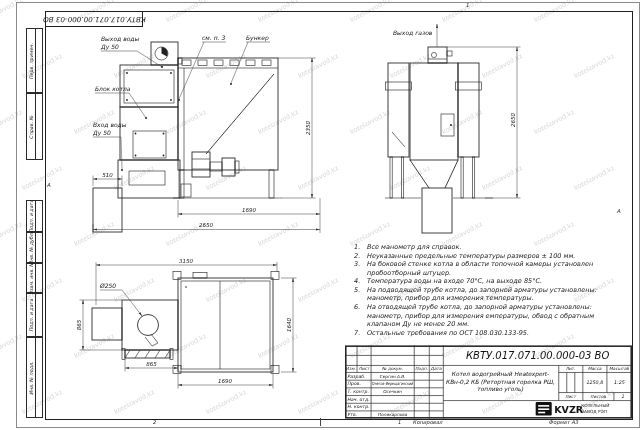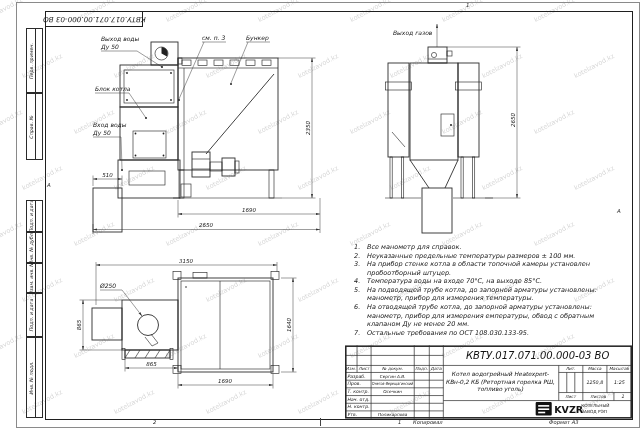--- a/index.html
+++ b/index.html
@@ -354,21 +354,21 @@
     <div class="note">
         <span class="num">1.</span>
         <span class="txt">Все манометр для справок.</span>
       </div>
     <div class="note">
         <span class="num">2.</span>
         <span class="txt">Неуказанные предельные температуры размеров ± 100 мм.</span>
       </div>
     <div class="note">
         <span class="num">3.</span>
-        <span class="txt">На прибор стенке котла в области топочной камеры установлен пробоотборный штуцер.</span>
+        <span class="txt">На боковой стенке котла в области топочной камеры установлен пробоотборный штуцер.</span>
       </div>
     <div class="note">
         <span class="num">4.</span>
         <span class="txt">Температура воды на входе 70°С, на выходе 85°С.</span>
       </div>
     <div class="note">
         <span class="num">5.</span>
         <span class="txt">На подводящей трубе котла, до запорной арматуры установлены: манометр, прибор для измерения температуры.</span>
       </div>
     <div class="note">

